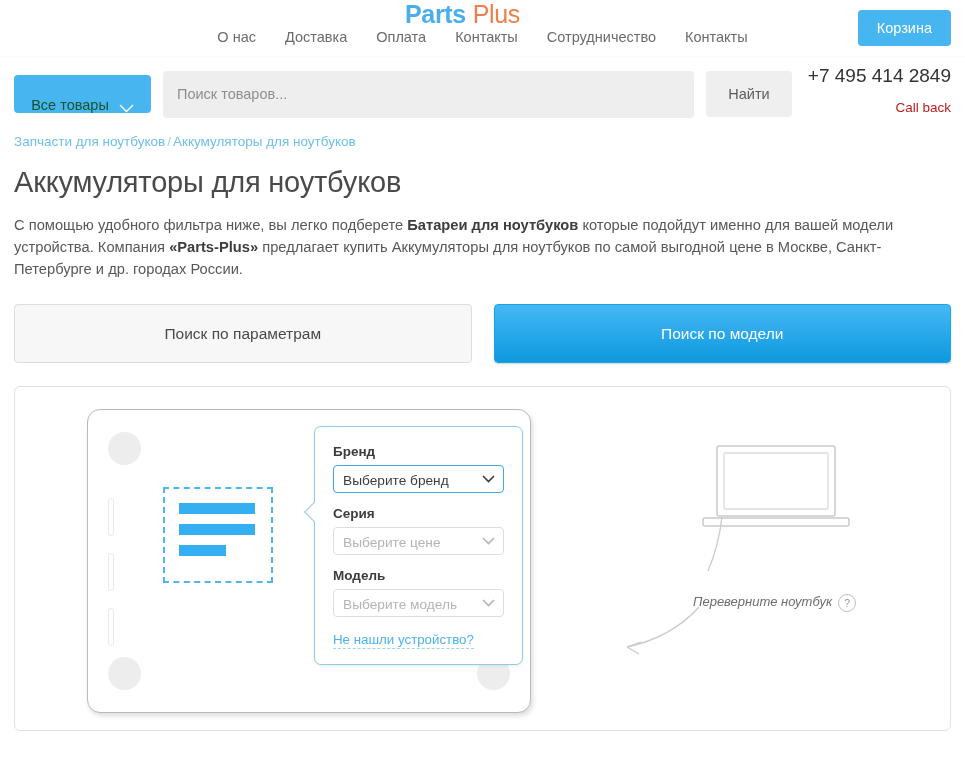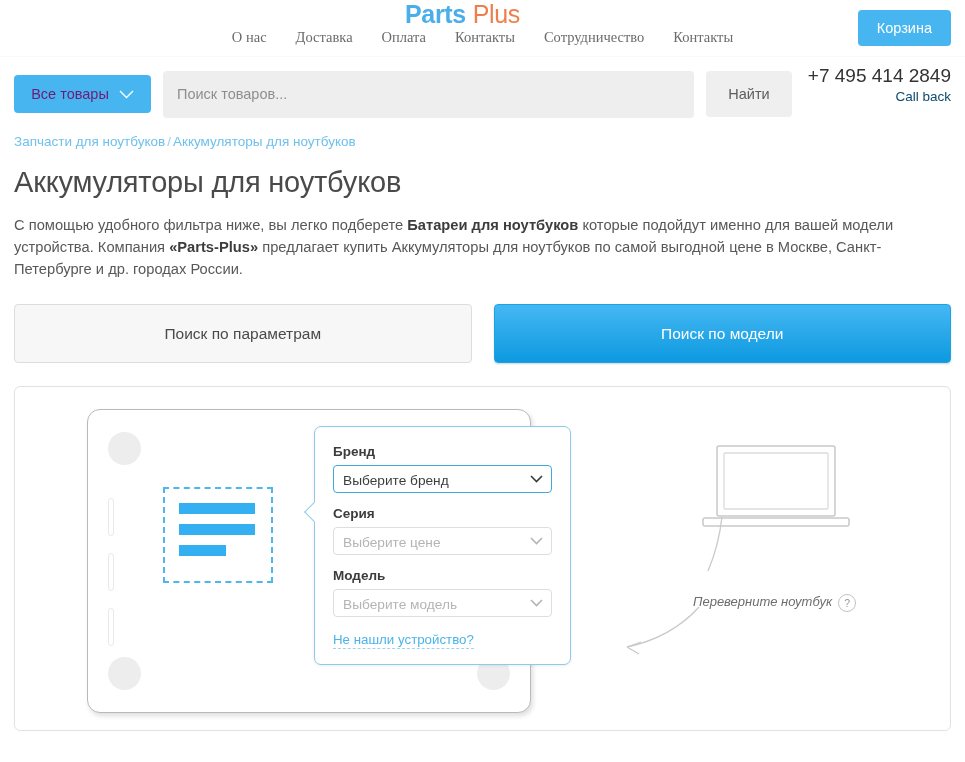--- a/index.html
+++ b/index.html
@@ -34,21 +34,20 @@
     white-space: nowrap;
     margin-right: 40px;
   }
   .logo .logo-parts { color: #4aaeea; }
   .logo .logo-plus  { color: #ef7f4a; font-weight: normal; }
 
   .nav {
     display: flex;
     align-items: center;
     gap: 29px;
-    font-family: Liberation Serif, serif;
   }
   .nav-item {
     font-size: 14.5px;
     color: #6b6b6b;
     white-space: nowrap;
     cursor: pointer;
     text-decoration: none;
   }
 
   .cart-btn {
@@ -69,27 +68,27 @@
   .searchbar {
     display: flex;
     align-items: center;
     padding: 12px 14px 0 14px;
     box-sizing: border-box;
     height: 62px;
     position: relative;
   }
   .allgoods {
     background: #47b6f0;
-    color: #701a75;
+    color: #14532d;
     border: none;
     border-radius: 4px;
     height: 38px;
     min-width: 137px;
     display: flex;
-    align-items: center;
+    align-items: flex-end;
     justify-content: center;
     gap: 10px;
     font-size: 14.5px;
     cursor: pointer;
     font-family: inherit;
     padding: 0 14px;
     box-sizing: border-box;
   }
   .allgoods .chev { display: inline-flex; }
   .search-input {
@@ -127,25 +126,25 @@
     text-align: right;
     line-height: 1.2;
   }
   .phone {
     font-size: 19px;
     color: #333333;
     white-space: nowrap;
   }
   .callback {
     font-size: 13.5px;
-    color: #0c4a6e;
+    color: #b91c1c;
     cursor: pointer;
     text-decoration: none;
     display: block;
-    margin-top: 1px;
+    margin-top: 12px;
   }
 
   
   .crumbs {
     padding: 15px 14px 0 14px;
     font-size: 13.5px;
     color: #6fc0ec;
   }
   .crumbs a { color: #6fc0ec; text-decoration: none; cursor: pointer; }
   .crumbs .sep { color: #9bd0ef; margin: 0 2px; }
@@ -265,21 +264,21 @@
   }
   .sticker .bar.w1 { width: 76px; }
   .sticker .bar.w2 { width: 76px; }
   .sticker .bar.w3 { width: 47px; }
 
   
   .callout {
     position: absolute;
     left: 299px;
     top: 39px;
-    width: 257px;
+    width: 209px;
     background: #ffffff;
     border: 1px solid #8ecbe8;
     border-radius: 7px;
     box-sizing: border-box;
     padding: 17px 18px 15px 18px;
     box-shadow: 0 1px 3px rgba(0,0,0,0.07);
   }
   .callout .tail, .callout .tail-in {
     position: absolute;
     width: 13px; height: 13px;

